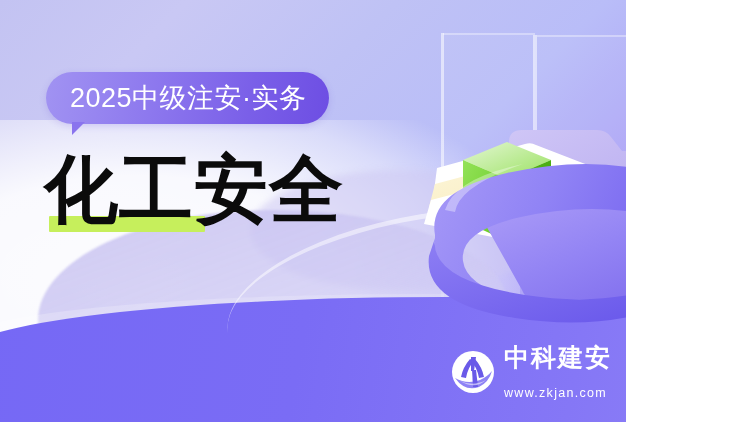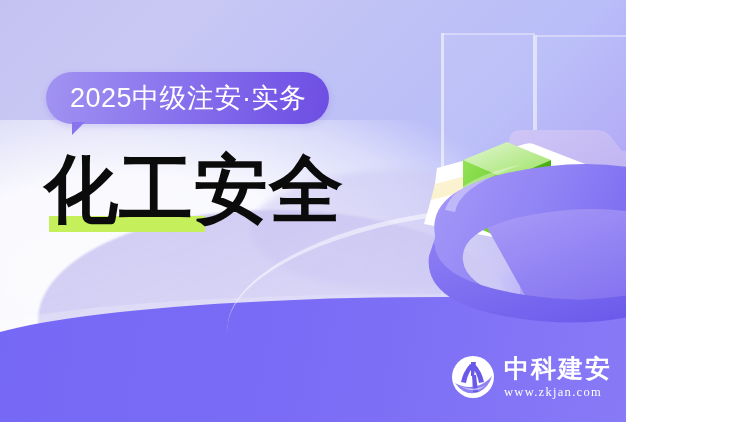--- a/index.html
+++ b/index.html
@@ -209,22 +209,22 @@
     color: #ffffff;
     font-size: 25px;
     font-weight: 700;
     letter-spacing: 2px;
     line-height: 1.05;
   }
   .logo-url {
     color: #ffffff;
     font-size: 12.5px;
     letter-spacing: 1.3px;
-    margin-top: 4px;
-    font-family: Liberation Serif, serif;
+    margin-top: 16px;
+    font-family: Liberation Sans, sans-serif;
   }
 </style>
 </head>
 <body>
 
 <div class="banner">
 
   <div class="bg-panels">
     <div class="pane-block" style="left:443px; top:33px; width:92px; height:300px;"></div>
     <div class="pane-block" style="left:537px; top:35px; width:102px; height:300px;"></div>

